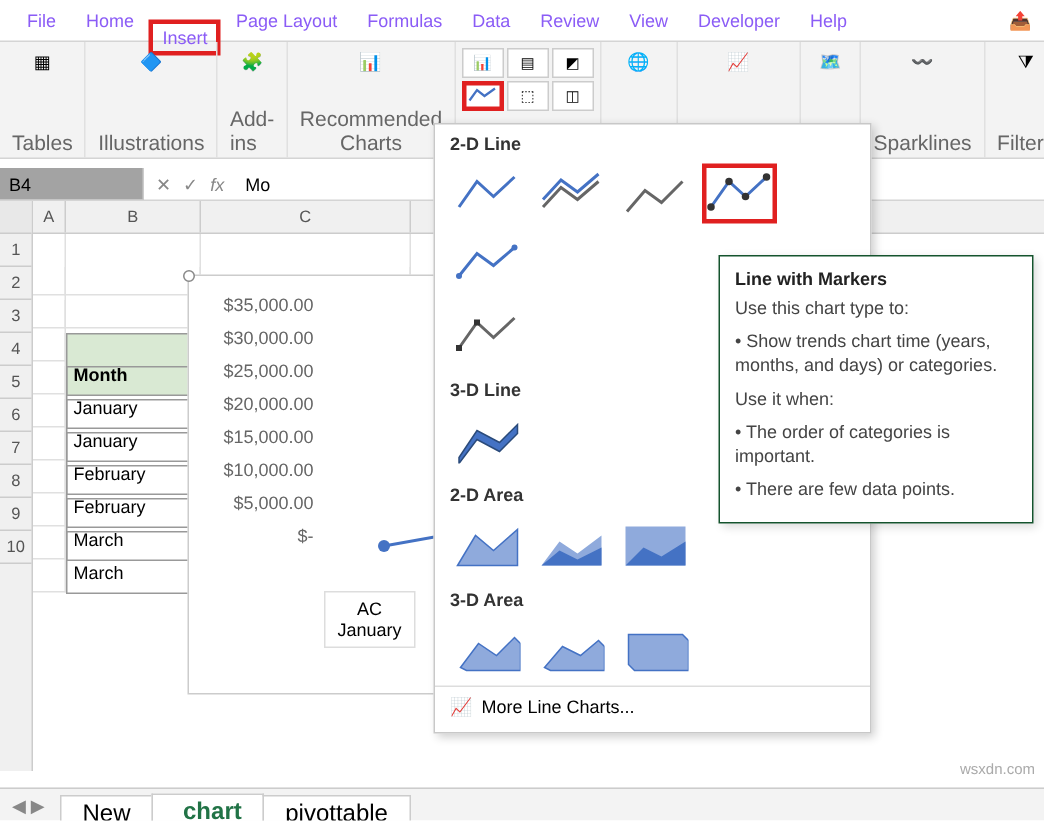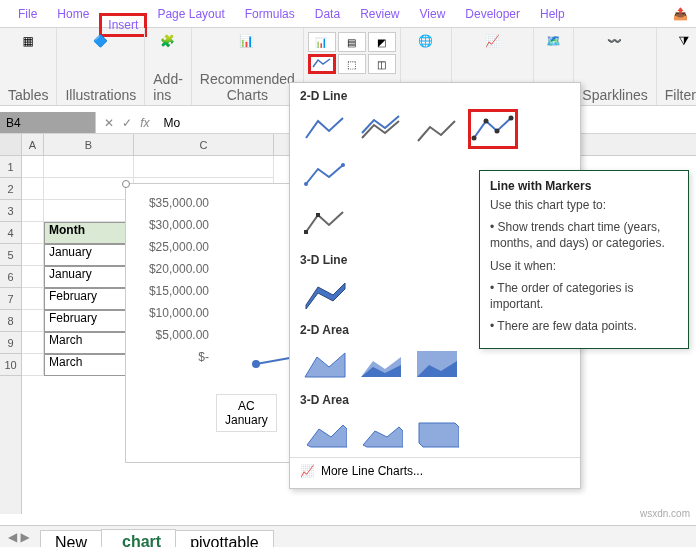--- a/index.html
+++ b/index.html
@@ -28,21 +28,21 @@
 
 .grid { display: flex; height: 380px; }
 .row-headers { width: 22px; background: #f0f0f0; border-right: 1px solid #ccc; }
 .row-header { height: 22px; border-bottom: 1px solid #ccc; text-align: center; font-size: 11px; color: #555; line-height: 22px; }
 .cols { flex: 1; position: relative; }
 .col-headers { display: flex; height: 22px; background: #f0f0f0; border-bottom: 1px solid #ccc; }
 .col-header { border-right: 1px solid #ccc; text-align: center; font-size: 11px; color: #555; line-height: 22px; }
 .cA { width: 22px; } .cB { width: 90px; } .cC { width: 140px; }
 .data-rows { }
 .data-row { display: flex; height: 22px; }
-.cell { border-right: 1px solid #e0e0e0; border-bottom: 1px solid #e0e0e0; padding: 0 4px; overflow: hidden; }
+.cell { border-right: 1px solid #e0e0e0; border-bottom: 1px solid #e0e0e0; padding: 20px 4px; overflow: hidden; }
 .month-header { background: #d9e9d3; font-weight: bold; border: 1px solid #999; }
 .month-cell { border: 1px solid #999; }
 
 
 .chart-overlay { position: absolute; left: 125px; top: 183px; width: 450px; height: 280px; background: #fff; border: 1px solid #ccc; }
 .chart-handle { width: 8px; height: 8px; border: 1px solid #888; background: #fff; border-radius: 50%; position: absolute; }
 .yaxis { position: absolute; left: 4px; top: 12px; font-size: 10px; color: #666; margin-left: 11px; }
 .yaxis div { height: 22px; text-align: right; width: 68px; }
 .legend-box { position: absolute; left: 90px; bottom: 30px; border: 1px solid #ddd; padding: 4px 8px; font-size: 10px; text-align: center; }
 

